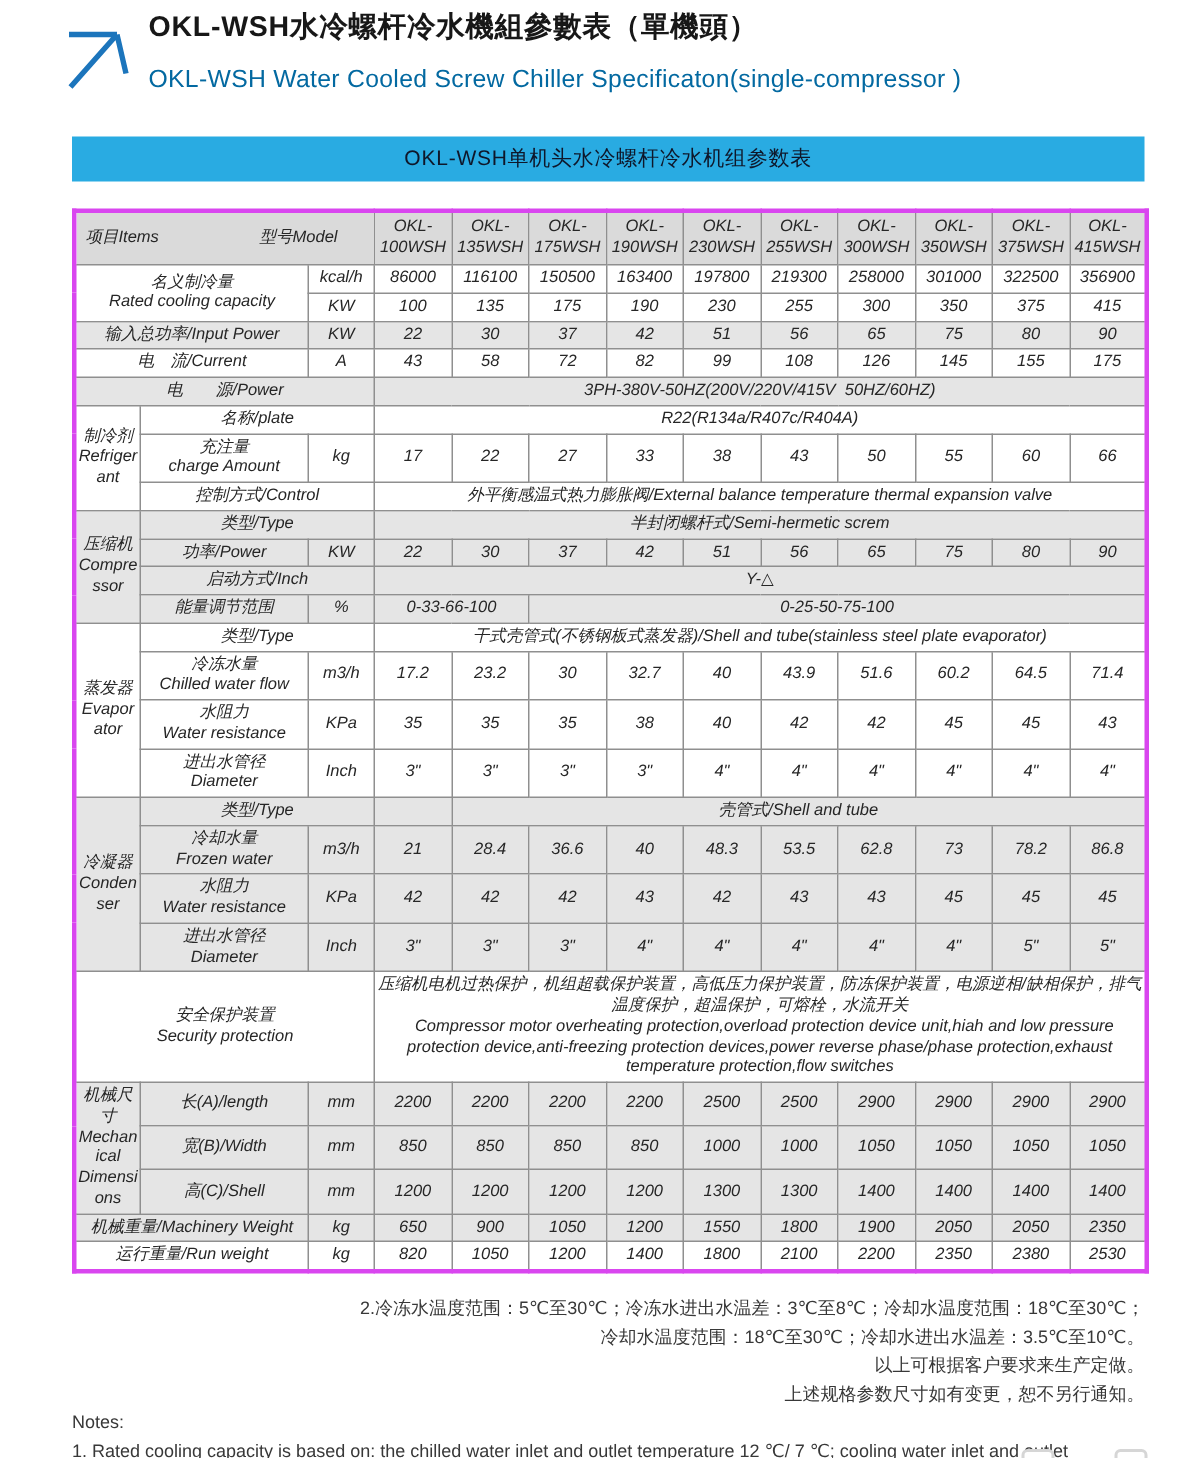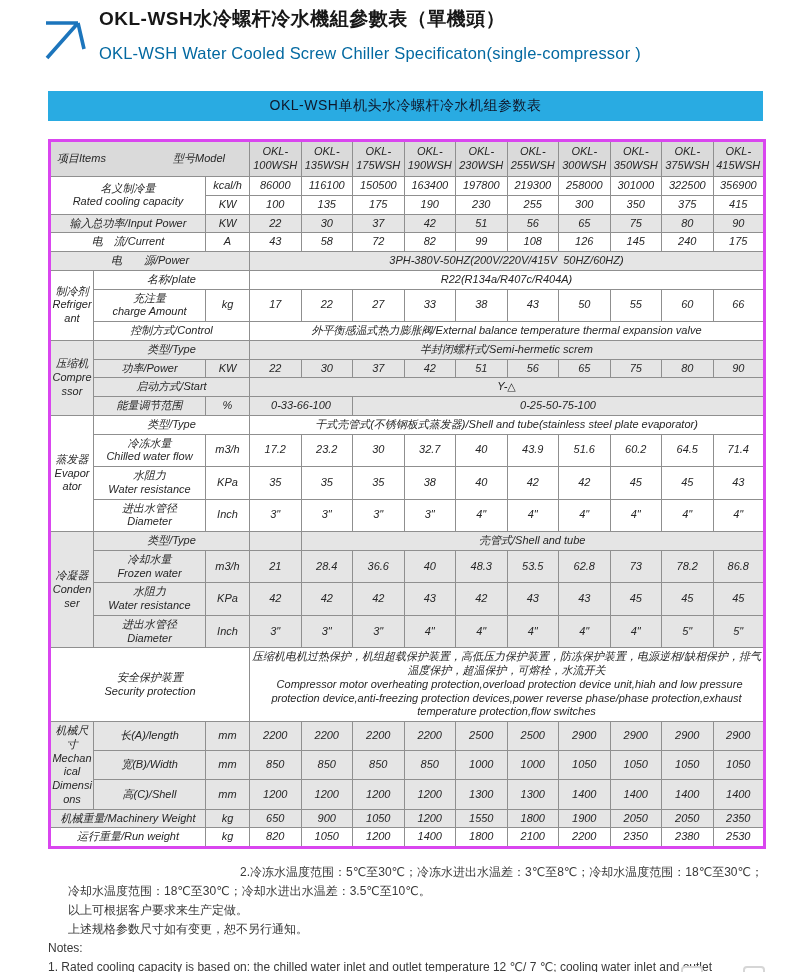--- a/index.html
+++ b/index.html
@@ -44,21 +44,21 @@
   td.corner { position:relative; padding:0;
     background-image:linear-gradient(to bottom right,
       transparent calc(50% - 0.7px), #8f8f8f calc(50% - 0.7px),
       #8f8f8f calc(50% + 0.7px), transparent calc(50% + 0.7px));
   }
   td.corner .tl { position:absolute; left:6px; top:50%; transform:translateY(-50%); }
   td.corner .br { position:absolute; right:24px; top:50%; transform:translateY(-50%); }
   
   .notes { margin:14px 0 0 48px; font-size:12px; line-height:1.58; color:#383838; width:715px; }
   .notes .ind1 { padding-left:9px;text-align:right; }
-  .notes .ind2 { padding-left:20px; }
+  .notes .ind2 { padding-left:20px;text-align:right; }
   
   .artifact { position:absolute; bottom:-4px; height:10px; width:22px;
     border:2px solid #d6d6d6; border-radius:4px; background:#fff; }
   .a1 { left:681px; } .a2 { left:743px; }
 </style>
 </head>
 <body>
 
 <div class="page-header">
   <div class="logo">
@@ -152,21 +152,21 @@
         <td colspan="2" class="lbl">电　流/Current</td>
         <td class="unit">A</td>
         <td>43</td>
         <td>58</td>
         <td>72</td>
         <td>82</td>
         <td>99</td>
         <td>108</td>
         <td>126</td>
         <td>145</td>
-        <td>240</td>
+        <td>155</td>
         <td>175</td>
       </tr>
       <tr class="g">
         <td colspan="3" class="lbl">电　　源/Power</td>
         <td colspan="10">3PH-380V-50HZ(200V/220V/415V&nbsp;&nbsp;50HZ/60HZ)</td>
       </tr>
       <tr class="w">
         <td rowspan="3" class="cat">制冷剂<br>Refrigerant</td>
         <td colspan="2" class="lbl">名称/plate</td>
         <td colspan="10">R22(R134a/R407c/R404A)</td>
@@ -202,21 +202,21 @@
         <td>37</td>
         <td>42</td>
         <td>51</td>
         <td>56</td>
         <td>65</td>
         <td>75</td>
         <td>80</td>
         <td>90</td>
       </tr>
       <tr class="g">
-        <td colspan="2" class="lbl">启动方式/Start</td>
+        <td colspan="2" class="lbl">启动方式/Inch</td>
         <td colspan="10">Y-△</td>
       </tr>
       <tr class="g s">
         <td class="lbl">能量调节范围</td>
         <td class="unit">%</td>
         <td colspan="2">0-33-66-100</td>
         <td colspan="8">0-25-50-75-100</td>
       </tr>
       <tr class="w s">
         <td rowspan="4" class="cat">蒸发器<br>Evaporator</td>

